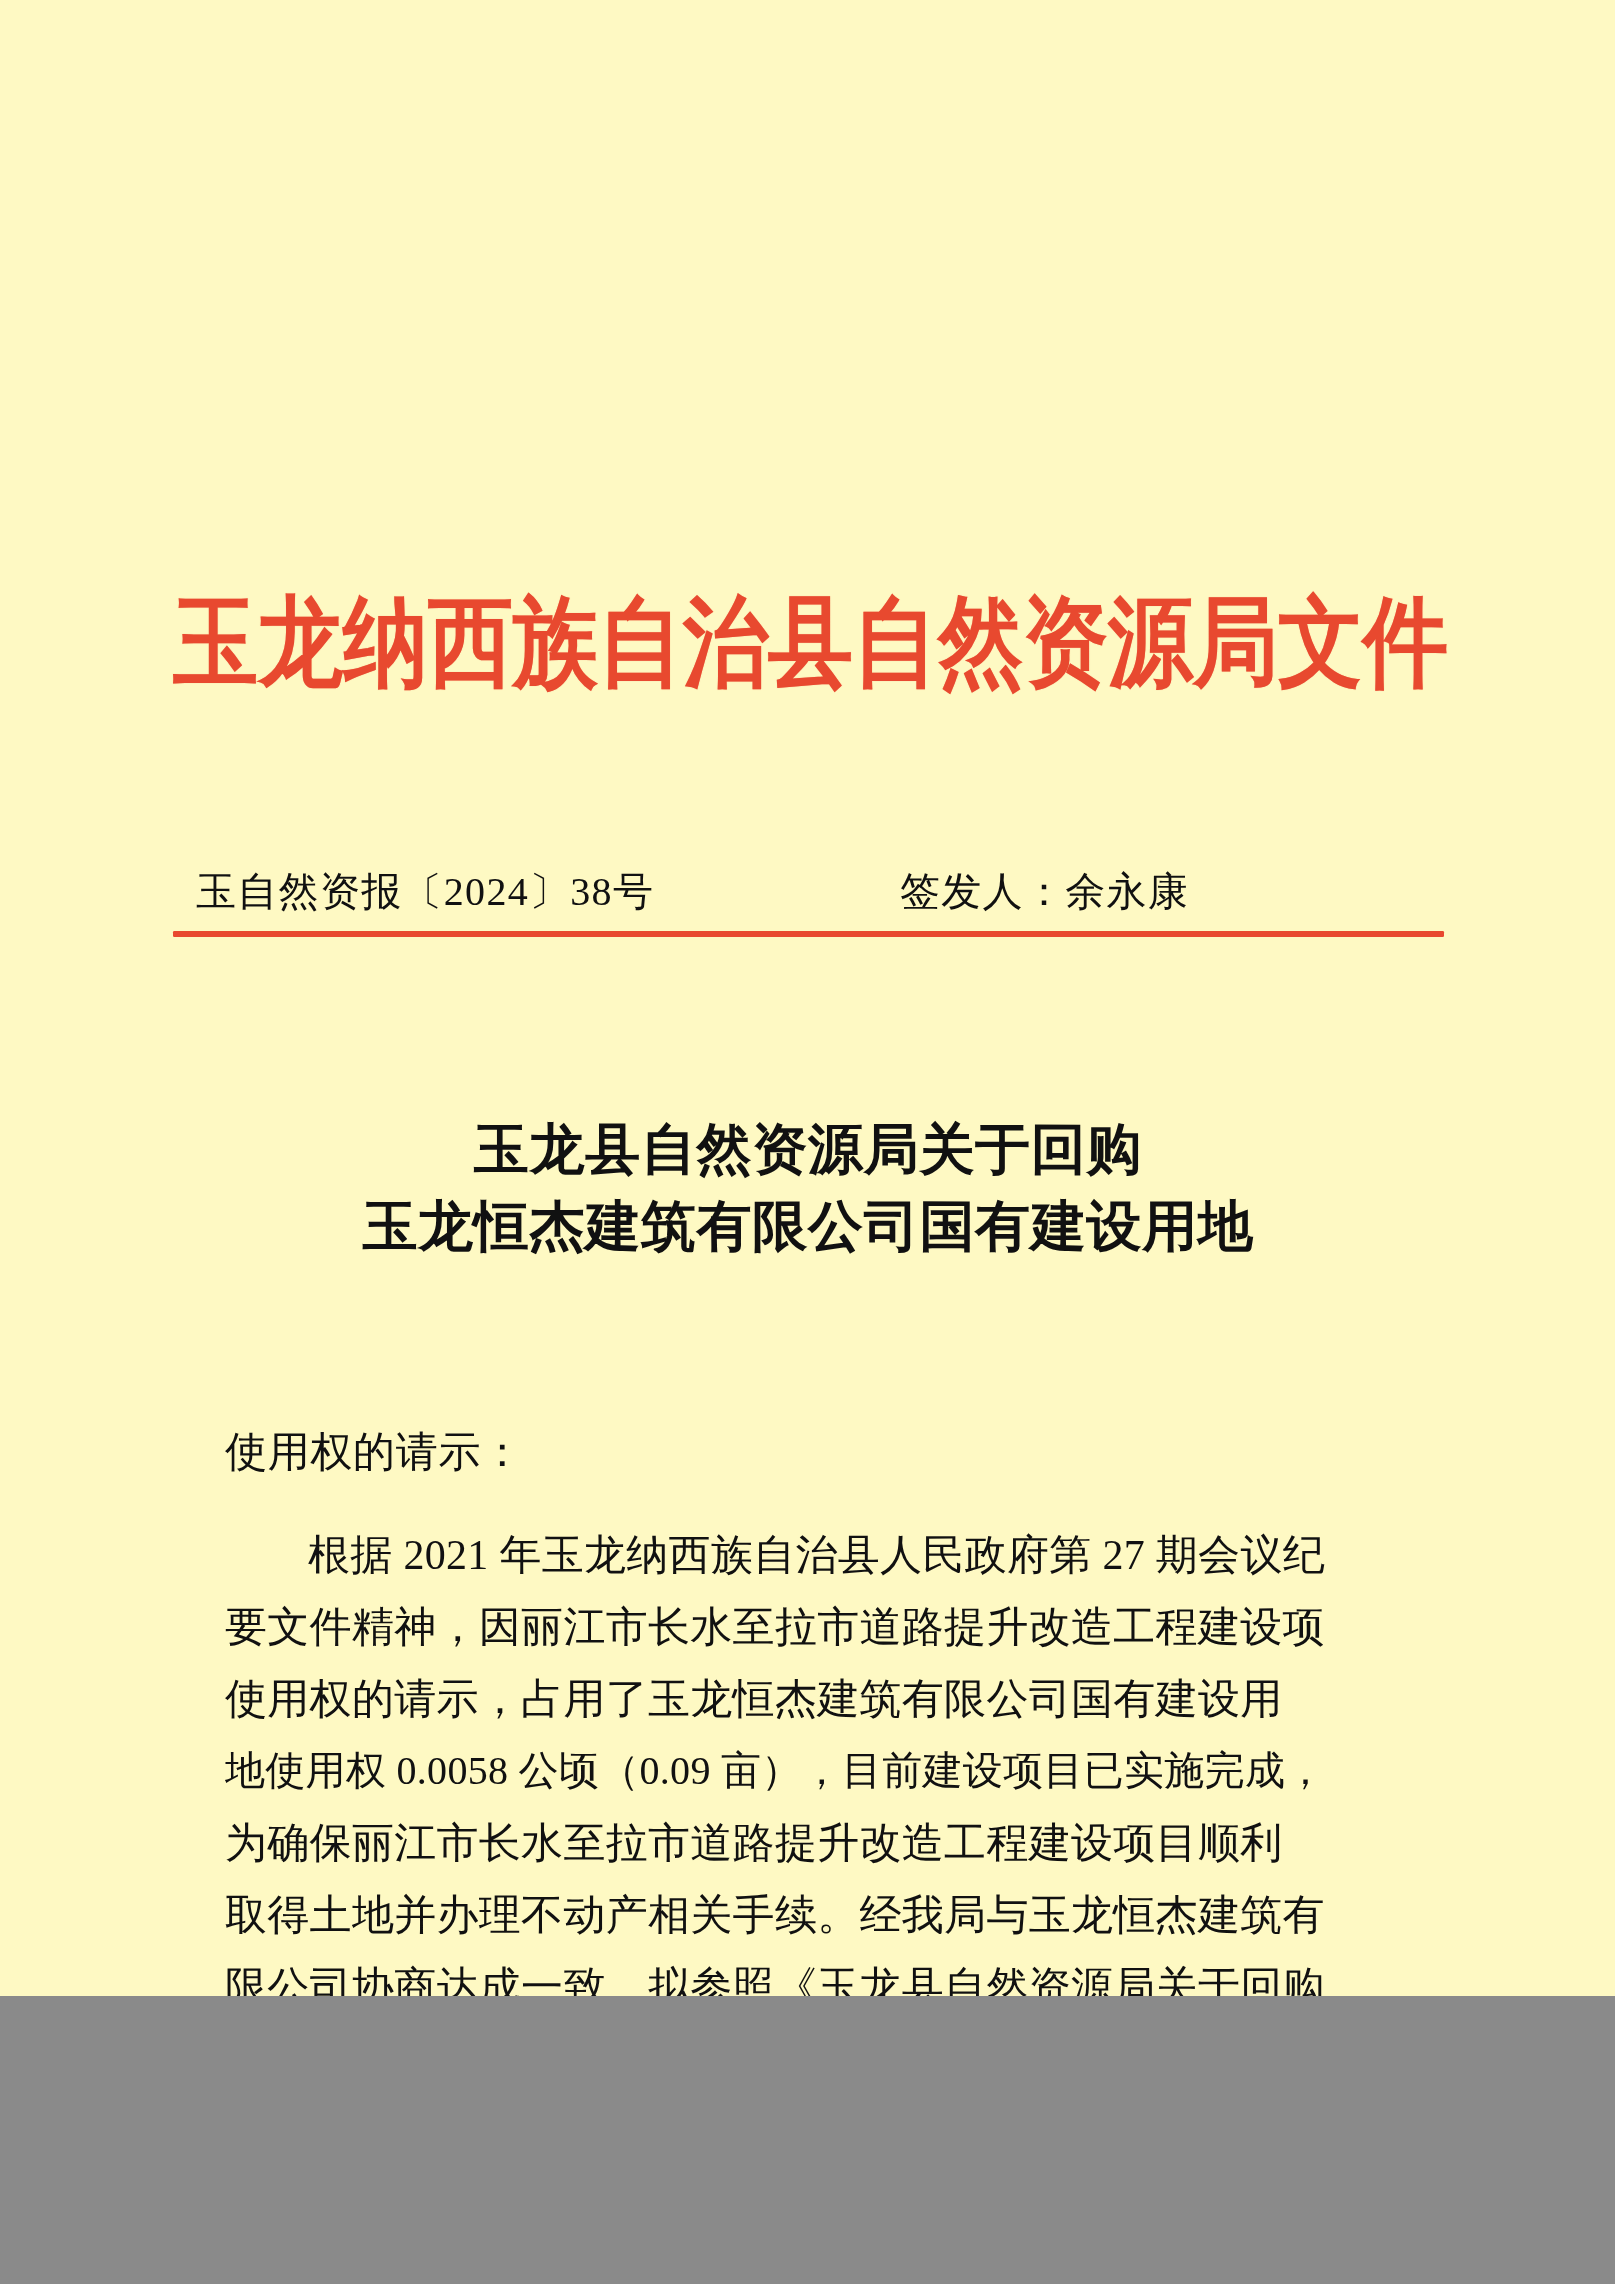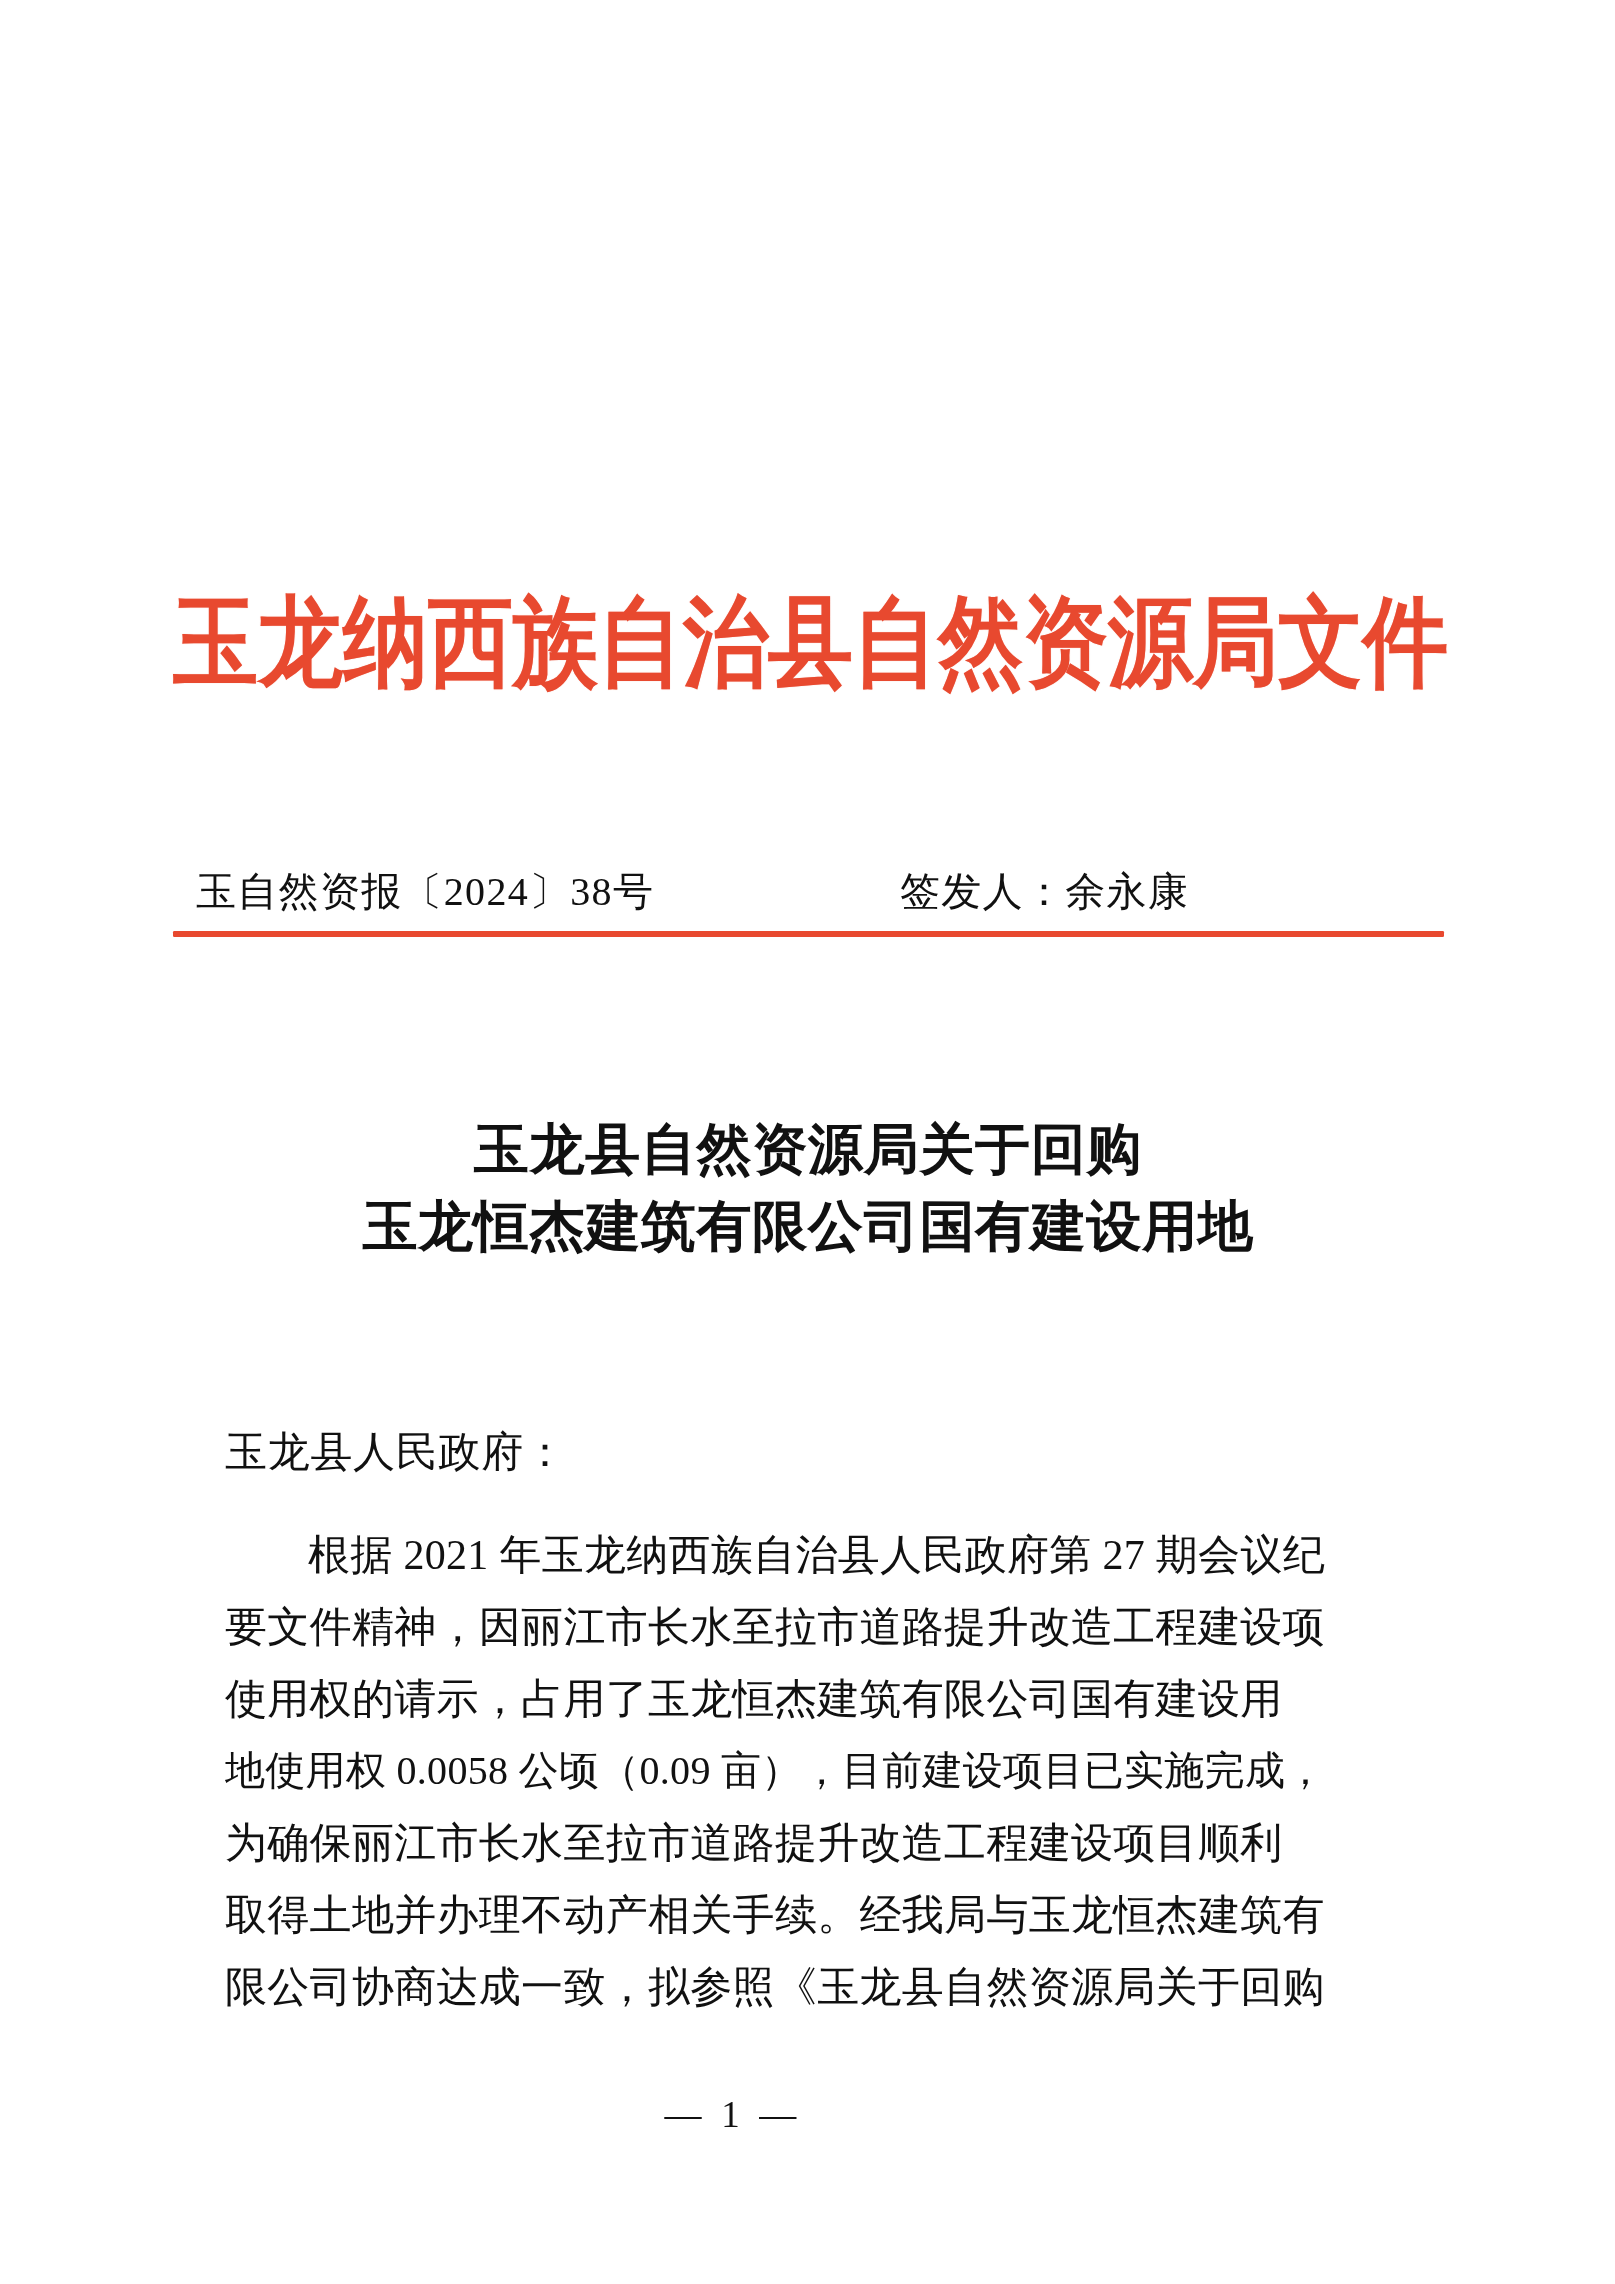--- a/index.html
+++ b/index.html
@@ -4,22 +4,22 @@
 <style>
   html, body {
     margin: 0;
     padding: 0;
     background: #8a8a8a;
   }
 
   .page {
     position: relative;
     width: 1616px;
-    height: 2284px;
-    background: #ffffff;
+    height: 1996px;
+    background: #fef9c3;
     overflow: hidden;
     font-family: "Liberation Serif", "DejaVu Serif", serif;
     color: #111111;
   }
 
   
   .masthead {
     position: absolute;
     left: 173px;
     top: 577px;
@@ -156,21 +156,21 @@
     <span class="signer">签发人：余永康</span>
   </div>
 
   <div class="red-rule"></div>
 
   <div class="doc-title">
     <span class="tline">玉龙县自然资源局关于回购</span>
     <span class="tline">玉龙恒杰建筑有限公司国有建设用地</span>
   </div>
 
-  <div class="recipient">玉龙县人民政府：</div>
+  <div class="recipient">使用权的请示：</div>
 
   <div class="body-block">
     <span class="body-line indent">根据 2021 年玉龙纳西族自治县人民政府第 27 期会议纪</span>
     <span class="body-line">要文件精神，因丽江市长水至拉市道路提升改造工程建设项</span>
     <span class="body-line">使用权的请示，占用了玉龙恒杰建筑有限公司国有建设用</span>
     <span class="body-line" style="font-size: 40px;">地使用权 0.0058 公顷（0.09 亩），目前建设项目已实施完成，</span>
     <span class="body-line">为确保丽江市长水至拉市道路提升改造工程建设项目顺利</span>
     <span class="body-line">取得土地并办理不动产相关手续。经我局与玉龙恒杰建筑有</span>
     <span class="body-line">限公司协商达成一致，拟参照《玉龙县自然资源局关于回购</span>
   </div>

